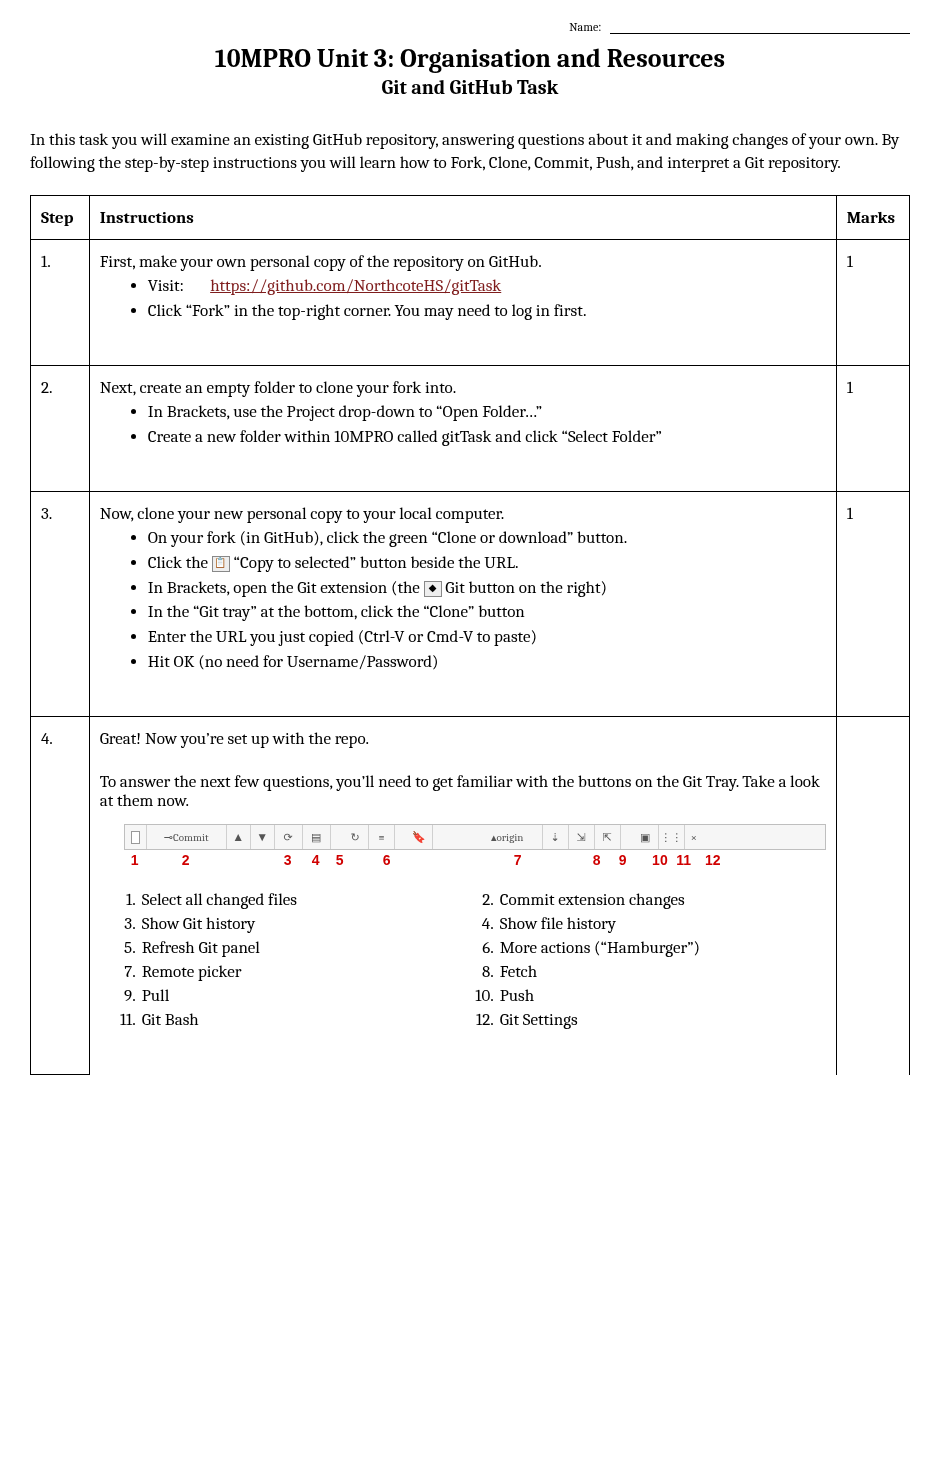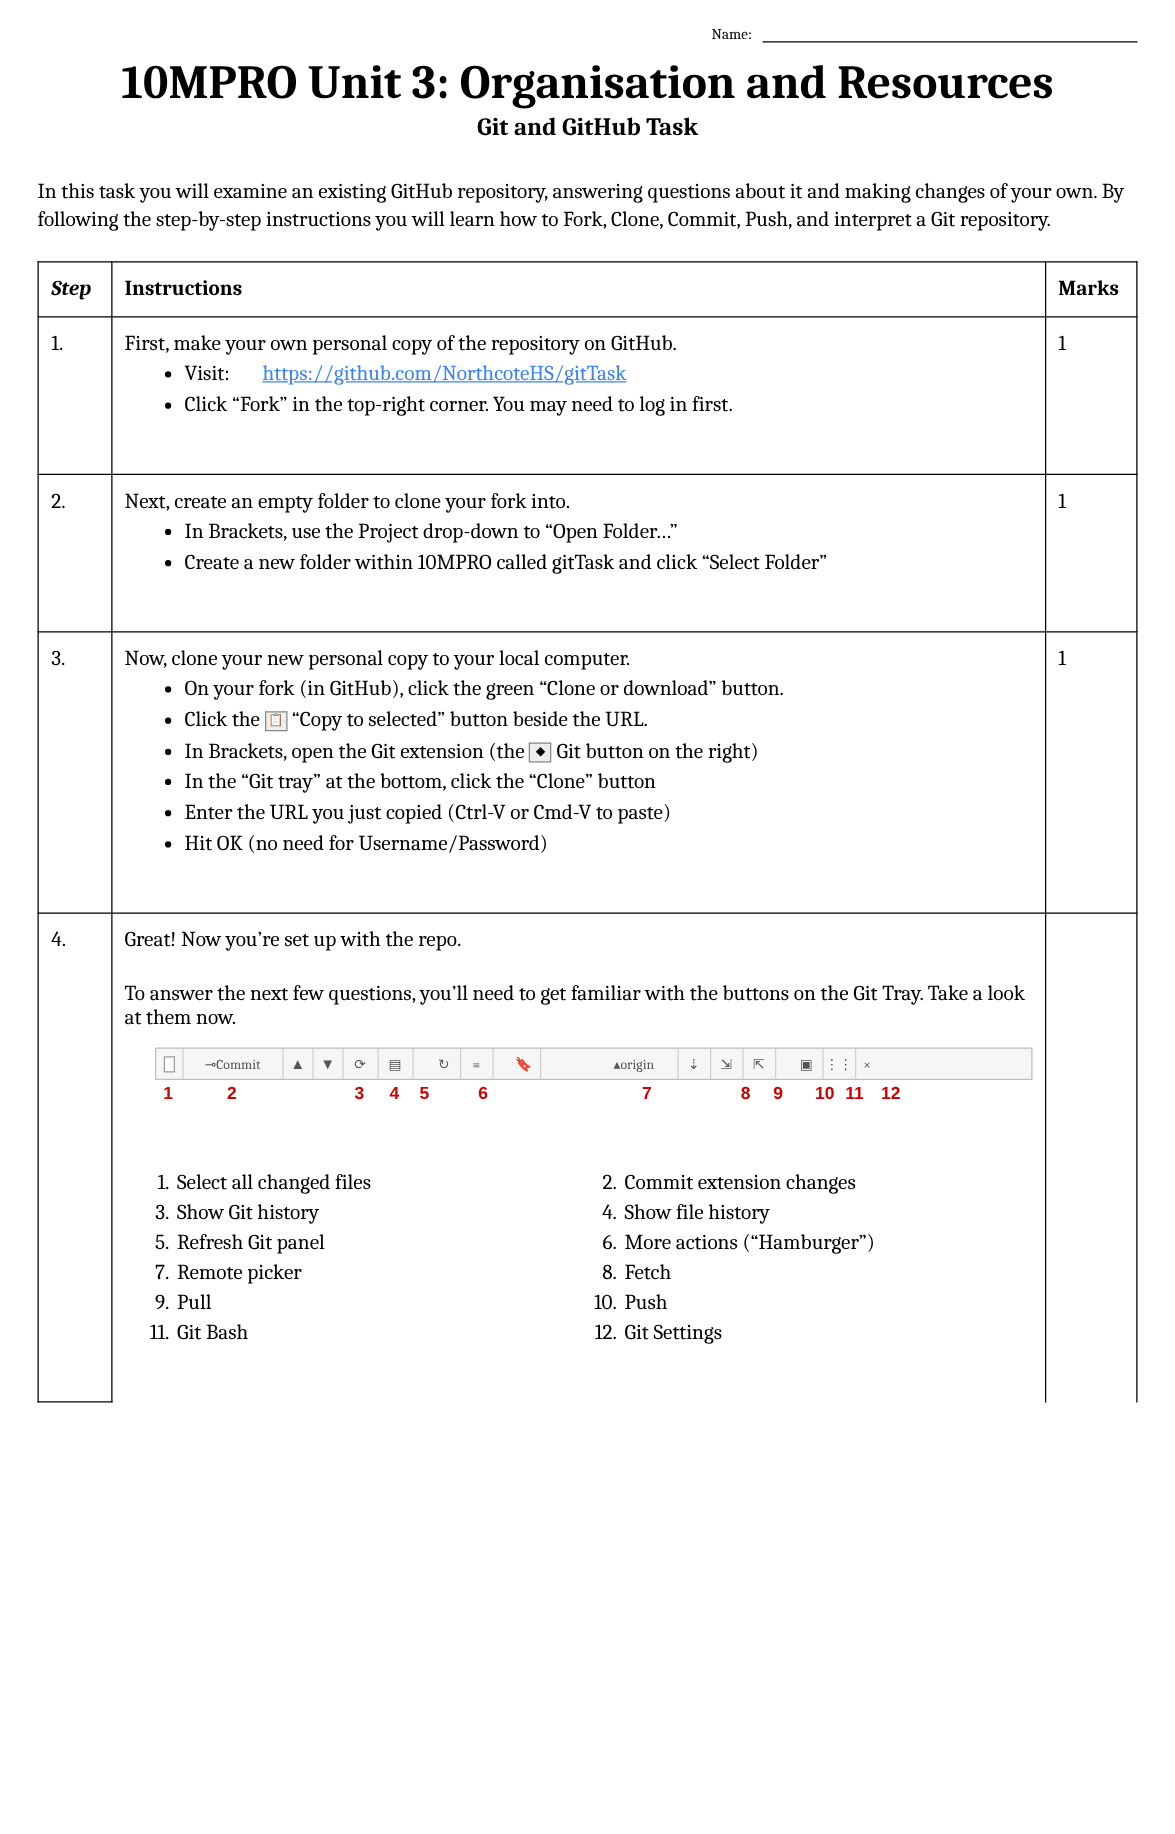--- a/index.html
+++ b/index.html
@@ -18,21 +18,21 @@
   }
   .name-row .line {
     display: inline-block;
     border-bottom: 1px solid #000;
     width: 300px;
     vertical-align: bottom;
     margin-left: 6px;
   }
   h1 {
     text-align: center;
-    font-size: 38px;
+    font-size: 26px;
     font-weight: bold;
     margin: 8px 0 0 0;
   }
   h2 {
     text-align: center;
     font-size: 20px;
     font-weight: bold;
     margin: 2px 0 30px 0;
   }
   p.intro {
@@ -48,32 +48,32 @@
   table.main th, table.main td {
     border: 1px solid #000;
     padding: 12px 10px;
     vertical-align: top;
     text-align: left;
     font-size: 17px;
   }
   table.main th {
     font-weight: bold;
   }
-  .col-step { width: 55px; font-style: italic; }
+  .col-step { width: 55px; }
   .col-marks { width: 65px; }
   ul.bul {
     margin: 4px 0 0 0;
     padding-left: 48px;
   }
   ul.bul li {
     margin: 2px 0;
     line-height: 1.35;
   }
   a.link {
-    color: #3b82f6;
+    color: #7f1d1d;
     text-decoration: underline;
   }
   strong { font-weight: normal; text-align: center; }
   .clip-icon, .git-icon {
     display: inline-block;
     width: 16px;
     height: 14px;
     vertical-align: middle;
     border: 1px solid #888;
     background: #eee;
@@ -124,21 +124,20 @@
   .nums span {
     text-align: center;
   }
   .legend {
     display: flex;
     margin: 20px 0 0 10px;
     font-size: 17px;
   }
   .legend .colL, .legend .colR {
     width: 50%;
-    margin-top: 33px;
   }
   .legend ol {
     list-style: none;
     padding: 0;
     margin: 0;
   }
   .legend li {
     margin: 1px 0;
     line-height: 1.35;
   }

